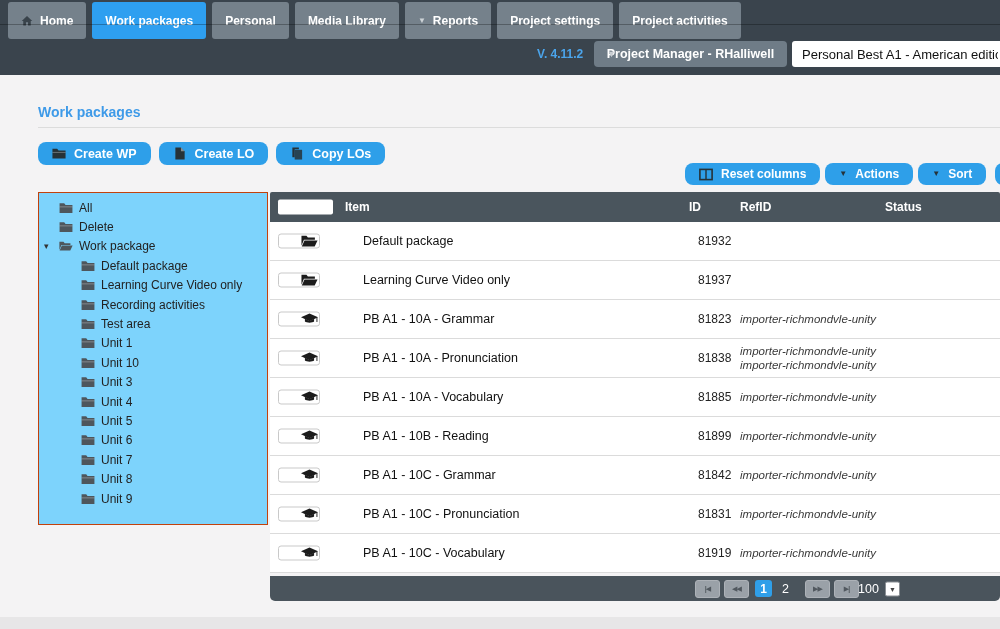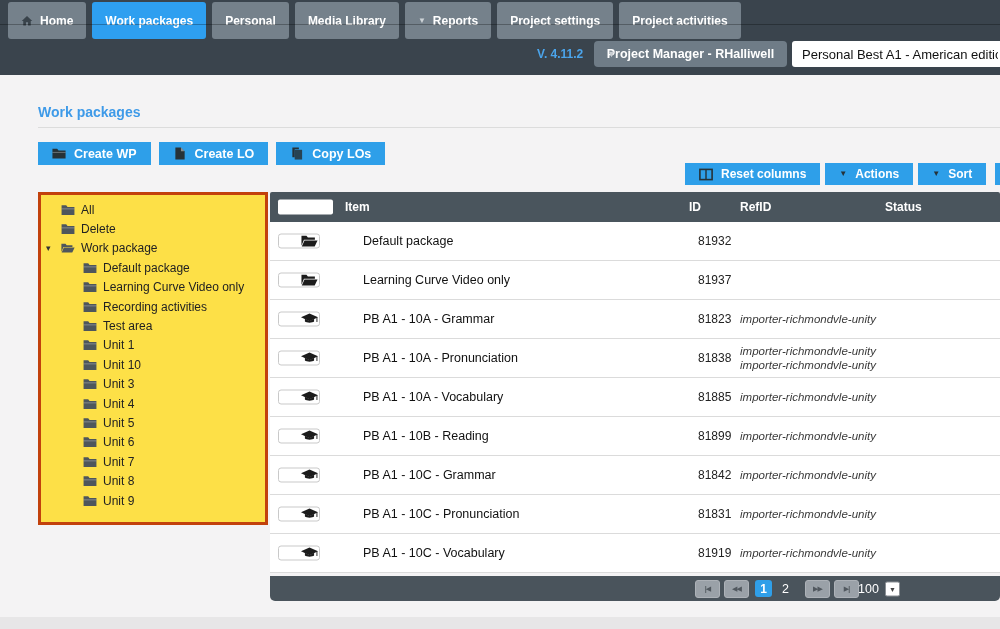--- a/index.html
+++ b/index.html
@@ -25,33 +25,33 @@
             color:#fff;font-weight:bold;font-size:12.5px;display:flex;align-items:center;justify-content:center;cursor:pointer;}
   .role-btn .caret{position:absolute;left:13px;font-size:9px;color:#C9CED3;line-height:1;}
   .project-input{position:absolute;top:41px;left:792px;width:216px;height:26px;background:#fff;border:none;outline:none;
                  border-radius:3px 0 0 3px;font-size:13px;padding:0 10px;color:#111;box-sizing:border-box;
                  font-family:"Liberation Sans","DejaVu Sans",sans-serif;}
 
   
   .page-title{position:absolute;top:104px;left:38px;font-size:14px;font-weight:bold;color:#3E9AE8;}
   .rule{position:absolute;top:127px;left:38px;right:0;height:1px;background:#DCDCDC;}
 
-  .btn-blue{height:23px;background:#2E9FE9;border:none;border-radius:0;color:#fff;font-weight:bold;font-size:12.5px;
+  .btn-blue{height:23px;background:#2E9FE9;border:none;border-radius:8px;color:#fff;font-weight:bold;font-size:12.5px;
             display:flex;align-items:center;gap:8px;padding:0 14px;cursor:pointer;white-space:nowrap;
             font-family:"Liberation Sans","DejaVu Sans",sans-serif;}
   .btn-blue svg{width:14px;height:13px;color:#263238;}
   .btn-blue .caret{font-size:8px;color:#263238;line-height:1;}
   .create-row{position:absolute;top:142px;left:38px;display:flex;gap:8px;}
   .table-toolbar{position:absolute;top:163px;left:685px;display:flex;gap:5px;}
   .table-toolbar .btn-blue{height:22px;font-size:12px;}
   .table-toolbar .btn-clipped{margin-left:4px;width:72px;justify-content:flex-start;}
 
   
-  .tree-panel{position:absolute;top:192px;left:38px;width:230px;height:333px;background:#fde047;
-              border:3px solid #c2410c;box-sizing:border-box;padding-top:5px;overflow:hidden;}
+  .tree-panel{position:absolute;top:192px;left:38px;width:230px;height:333px;background:#7dd3fc;
+              border:1px solid #c2410c;box-sizing:border-box;padding-top:5px;overflow:hidden;}
   .tree-item{position:relative;height:19.4px;display:flex;align-items:center;font-size:12px;color:#222;cursor:pointer;}
   .tree-item svg{width:14px;height:12px;color:#4E565C;margin-right:6px;}
   .tree-item.d0{padding-left:20px;}
   .tree-item.d1{padding-left:42px;}
   .tree-item .tcaret{position:absolute;left:5px;font-size:9px;color:#333;line-height:1;}
 
   
   .table{position:absolute;top:192px;left:270px;width:730px;}
   .thead{position:relative;height:30px;background:#4A555D;border-radius:2px 2px 0 0;color:#fff;font-weight:bold;font-size:12px;}
   .cell{position:absolute;top:50%;transform:translateY(-50%);white-space:nowrap;padding-left:40px;}

